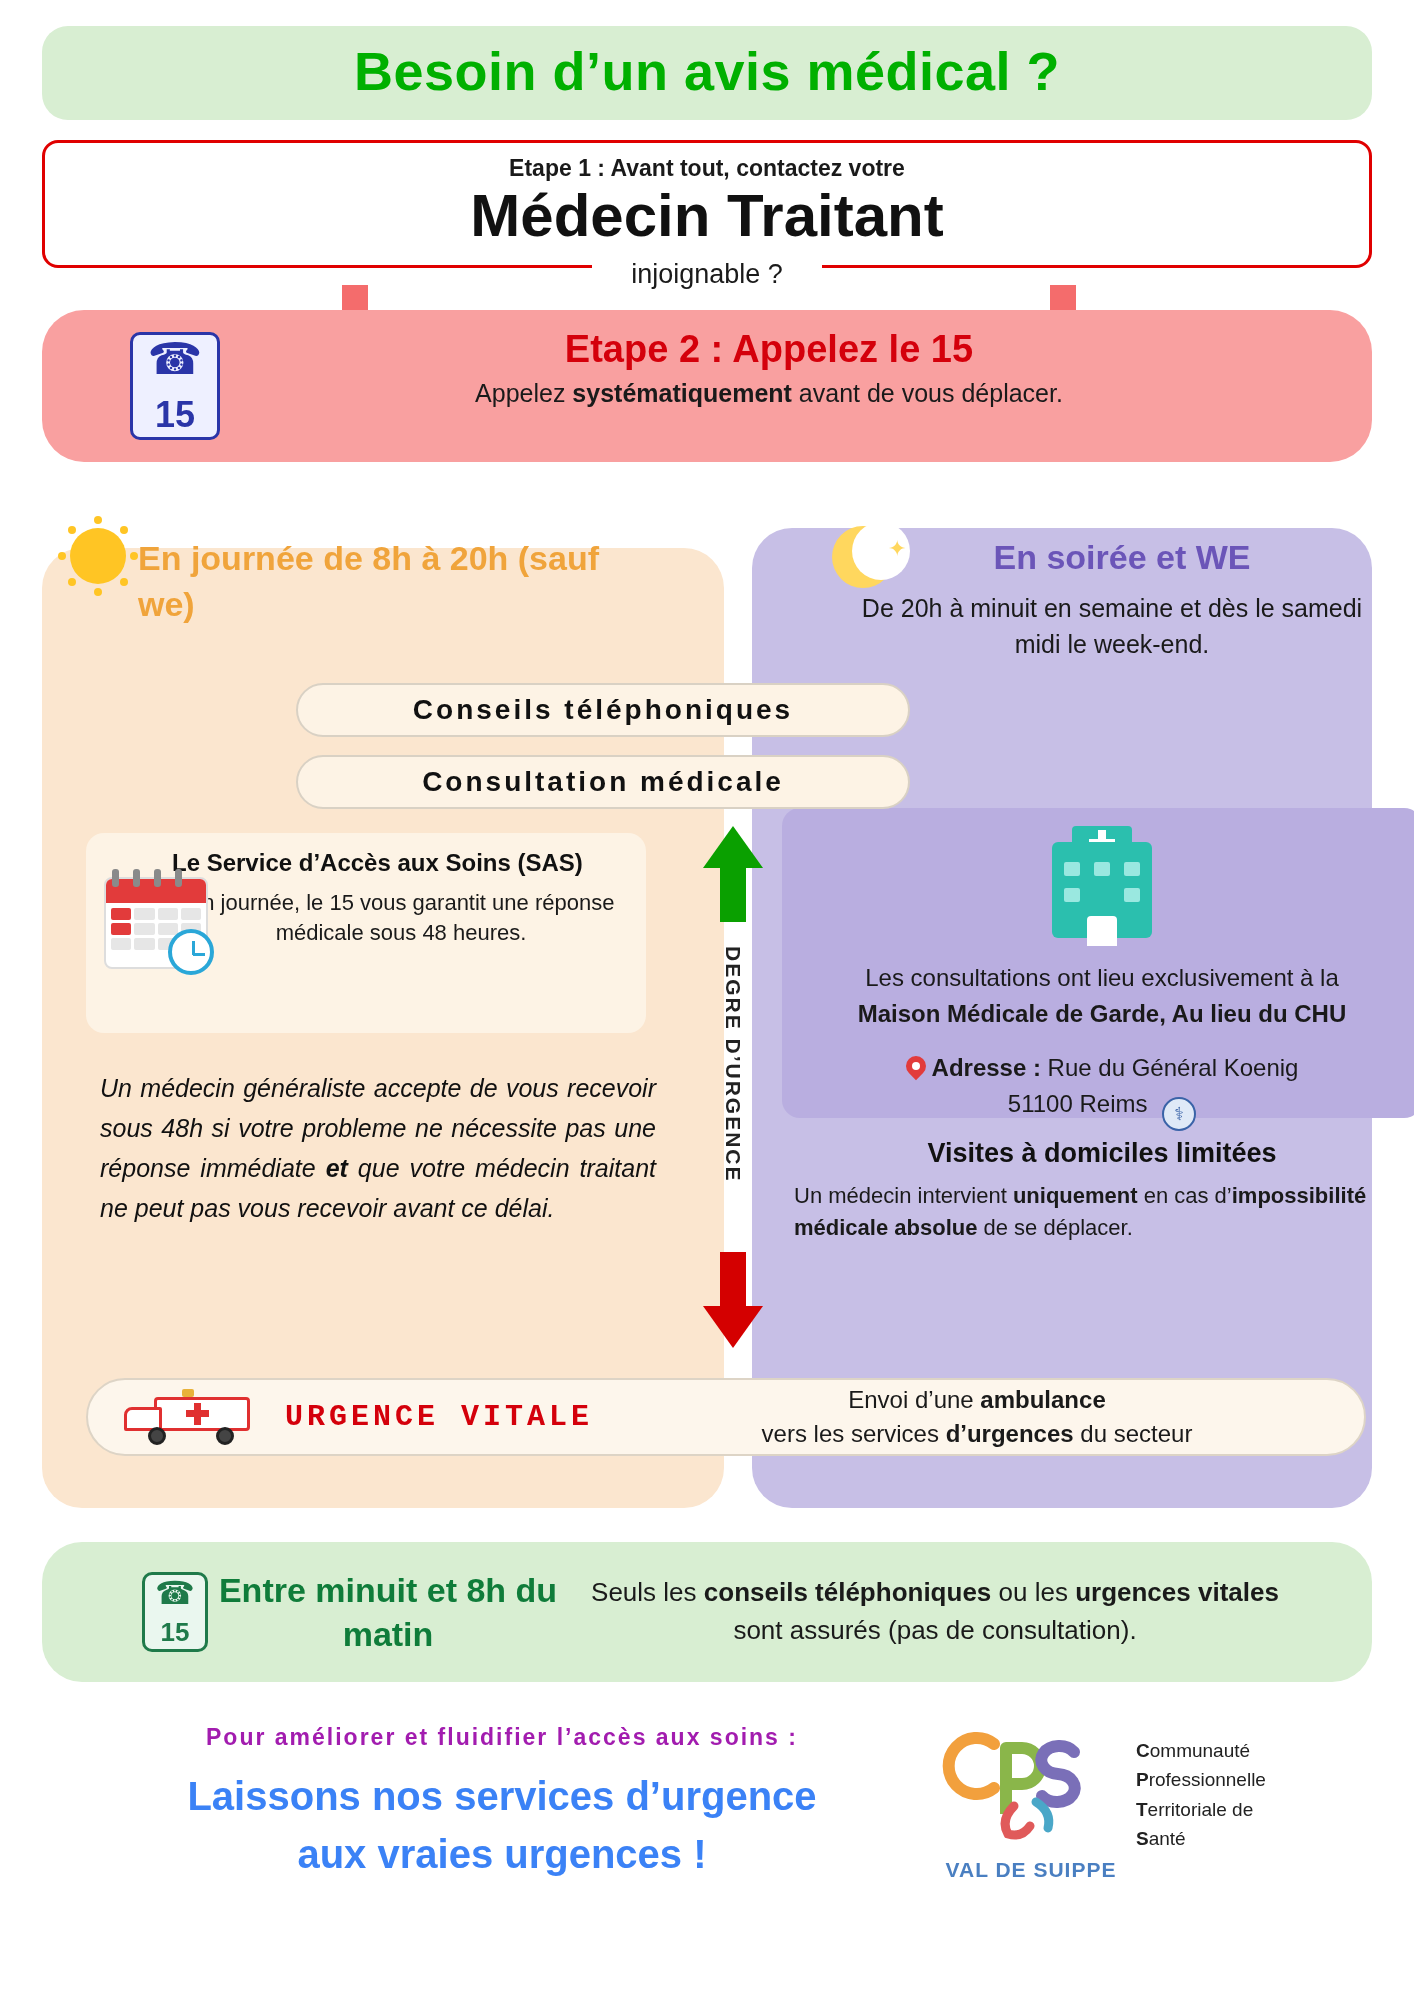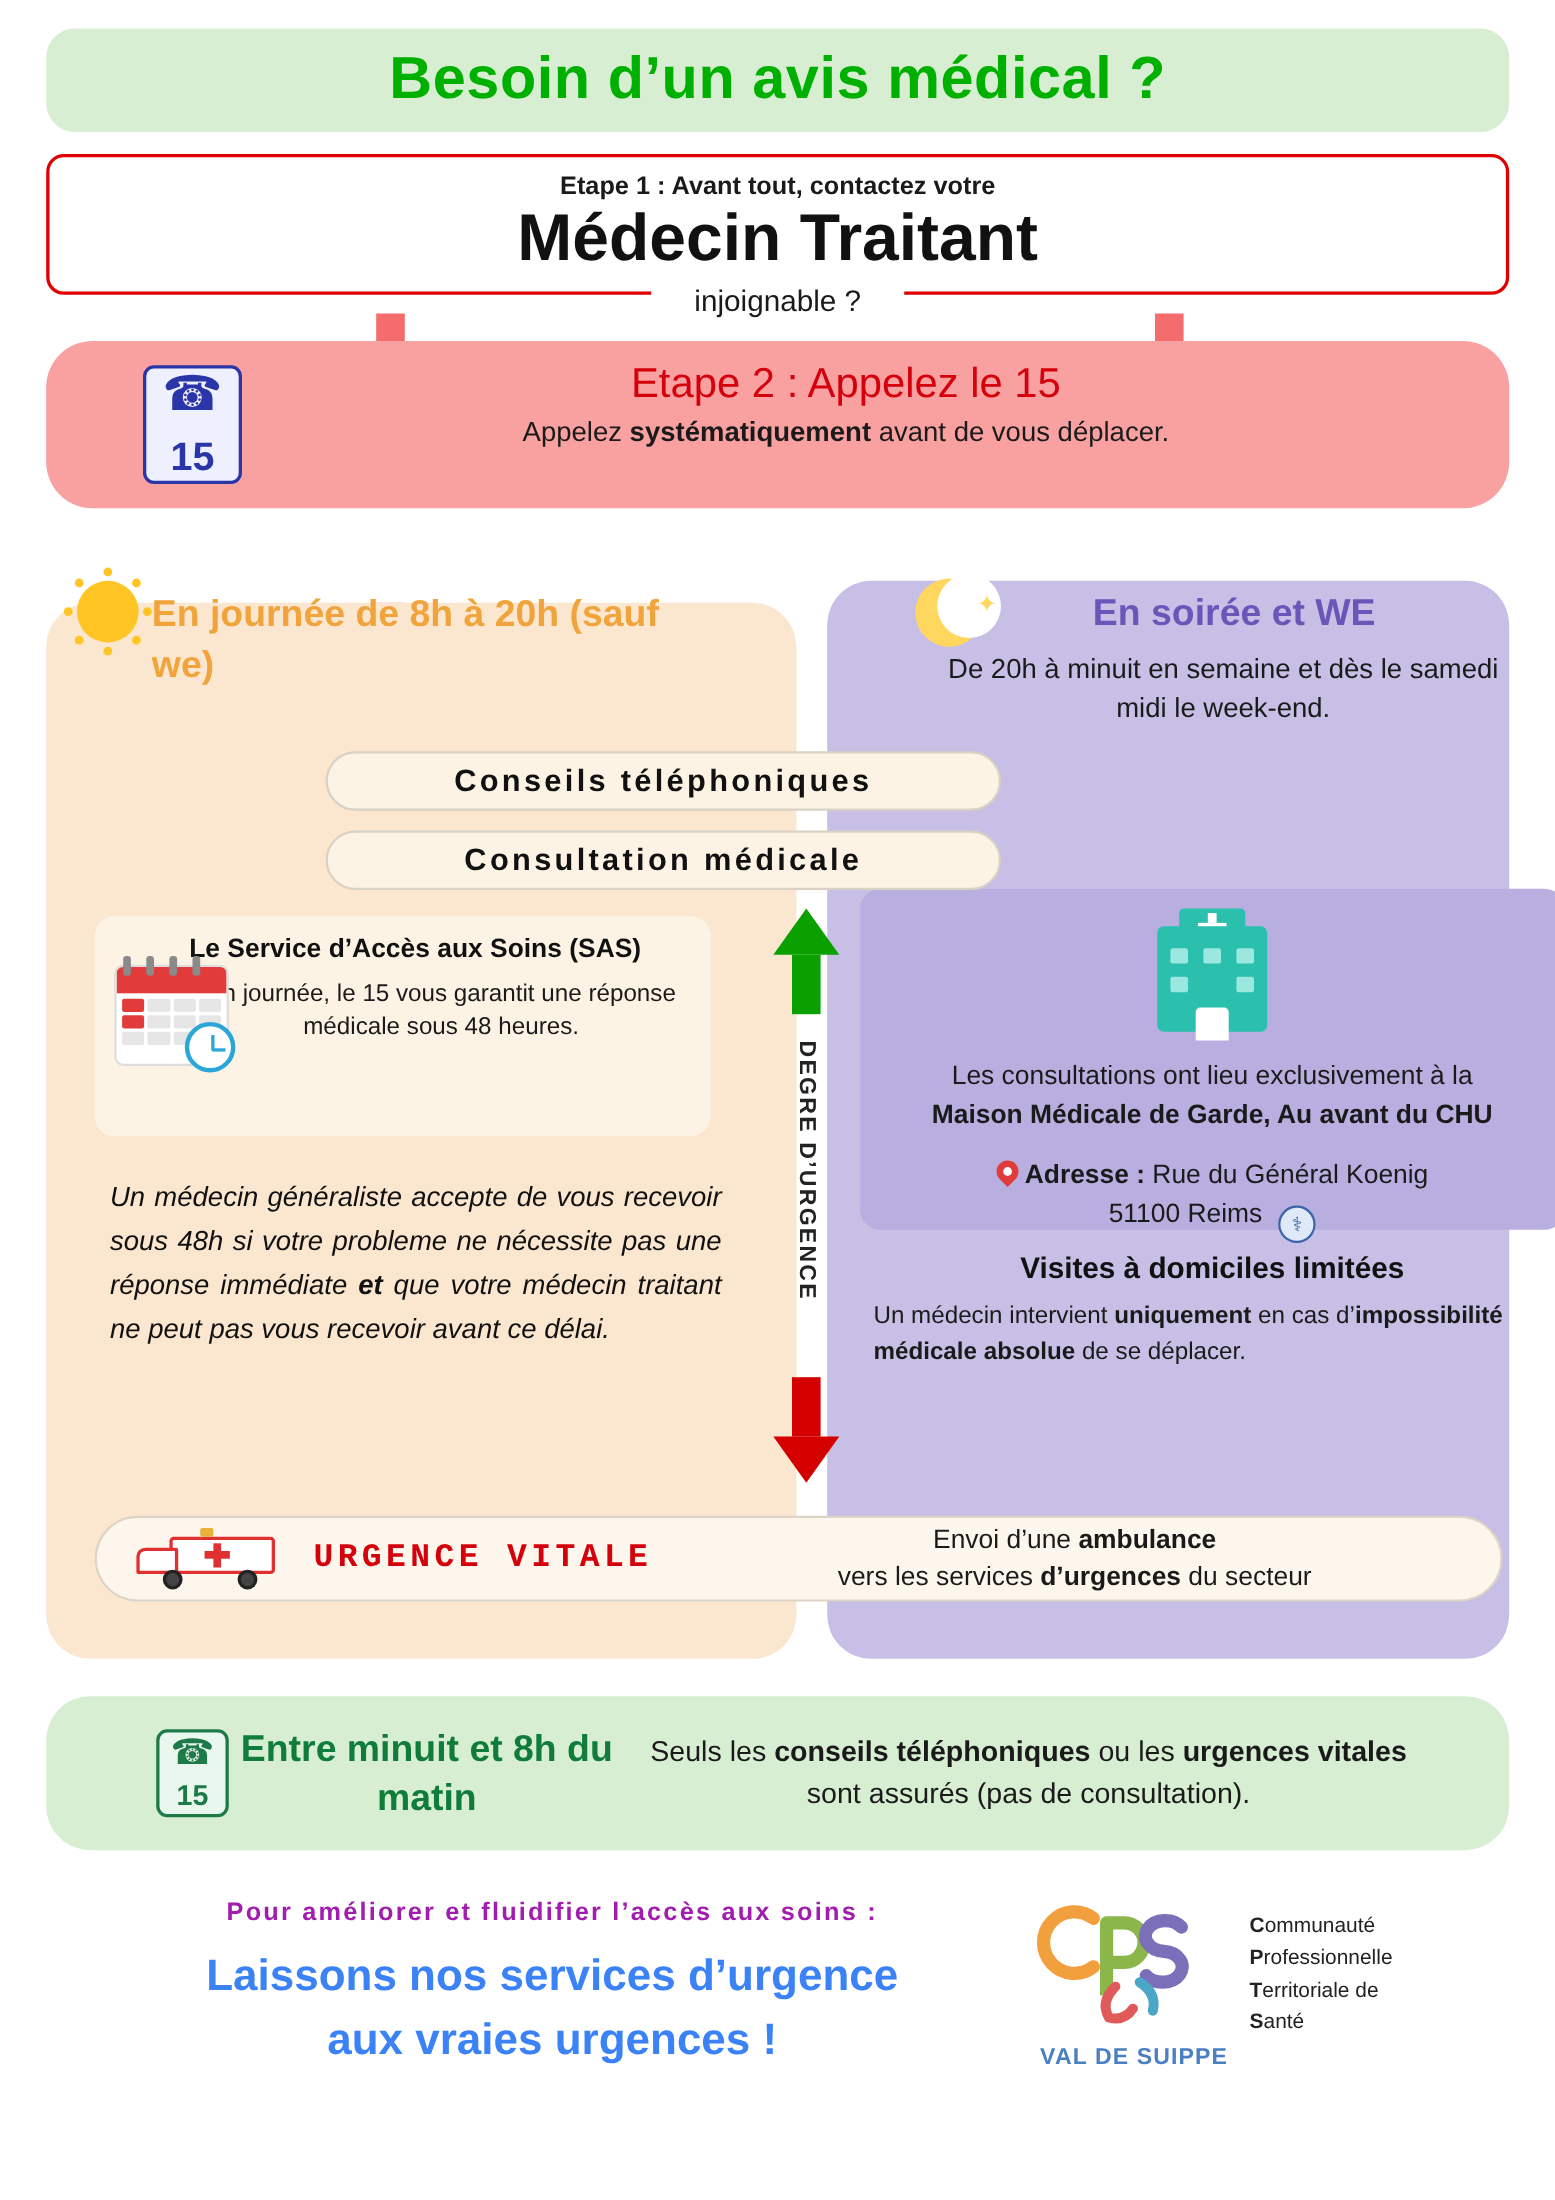--- a/index.html
+++ b/index.html
@@ -111,21 +111,21 @@
   }
   .phone15 .num {
     position: absolute;
     bottom: 2px; left: 0; right: 0;
     text-align: center;
     font-size: 36px; font-weight: bold;
     color: #2a35a8;
     line-height: 1.1;
   }
   .step2-title {
-    font-size: 38px; font-weight: normal; color: #d4000b;
+    font-size: 38px; font-weight: bold; color: #d4000b;
     margin-bottom: 8px;
   }
   .step2-text { font-size: 25px; color: #1a1a1a; }
 
   
   .cols {
     position: relative;
     margin: 46px 8px 0 8px;
     height: 1010px;
   }
@@ -718,21 +718,21 @@
       <div class="win" style="left:22px; top:36px;"></div>
       <div class="win" style="left:52px; top:36px;"></div>
       <div class="win" style="left:82px; top:36px;"></div>
       <div class="win" style="left:22px; top:62px;"></div>
       <div class="win" style="left:82px; top:62px;"></div>
       <div class="door"></div>
     </div>
 
     <div class="right-text1">
       <span>Les consultations ont lieu exclusivement à la</span><br>
-      <b>Maison Médicale de Garde, Au avant du CHU</b>
+      <b>Maison Médicale de Garde, Au lieu du CHU</b>
     </div>
 
     <div class="addr-line">
       <span class="pin"></span><b>Adresse :</b>
       <span>Rue du Général Koenig</span><br>
       <span>51100 Reims</span>
       <span class="caduce">⚕</span>
     </div>
 
     <div class="visites-title">Visites à domiciles limitées</div>

